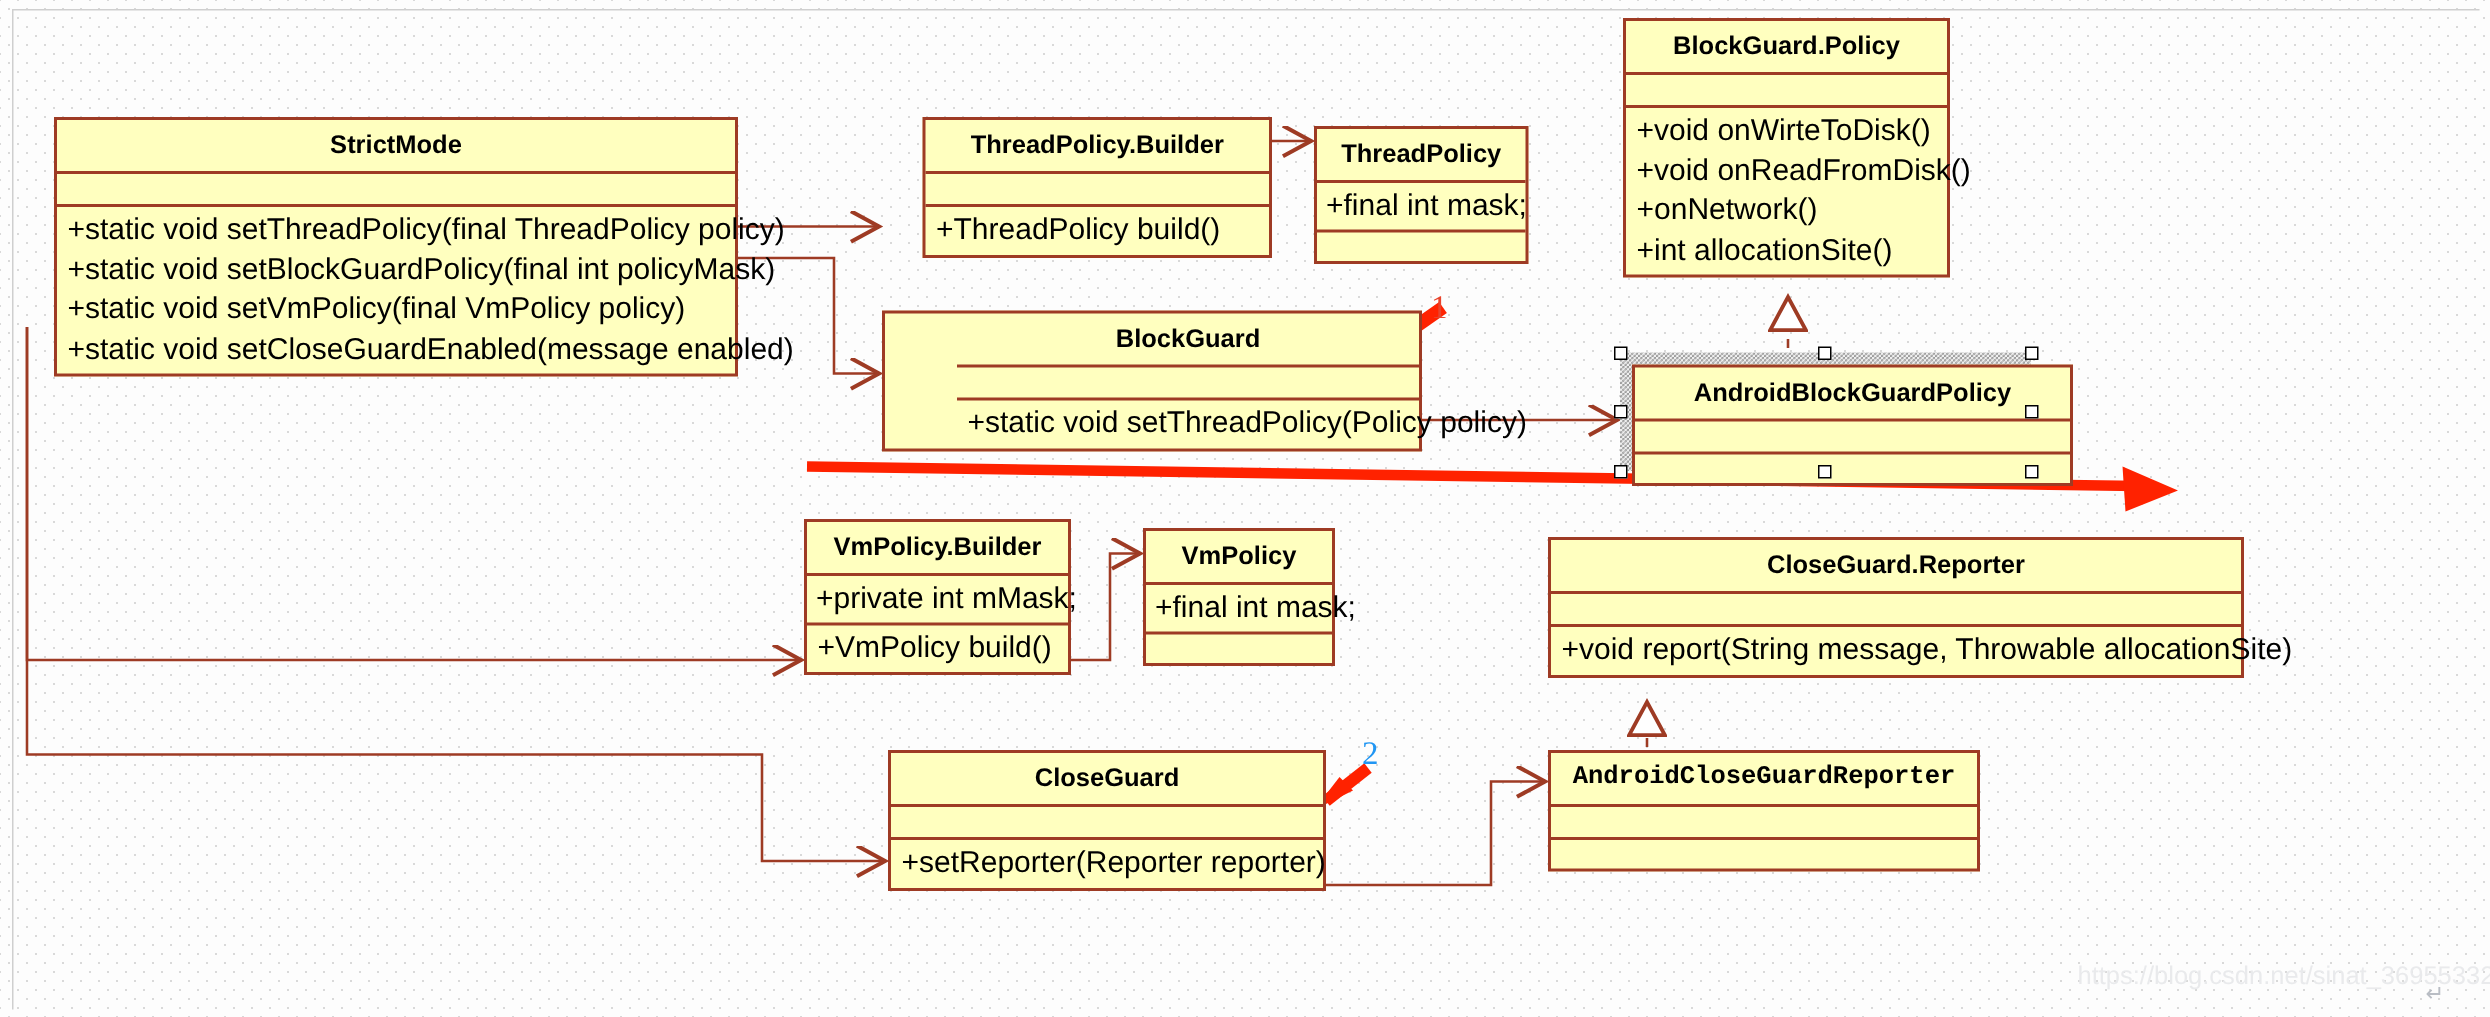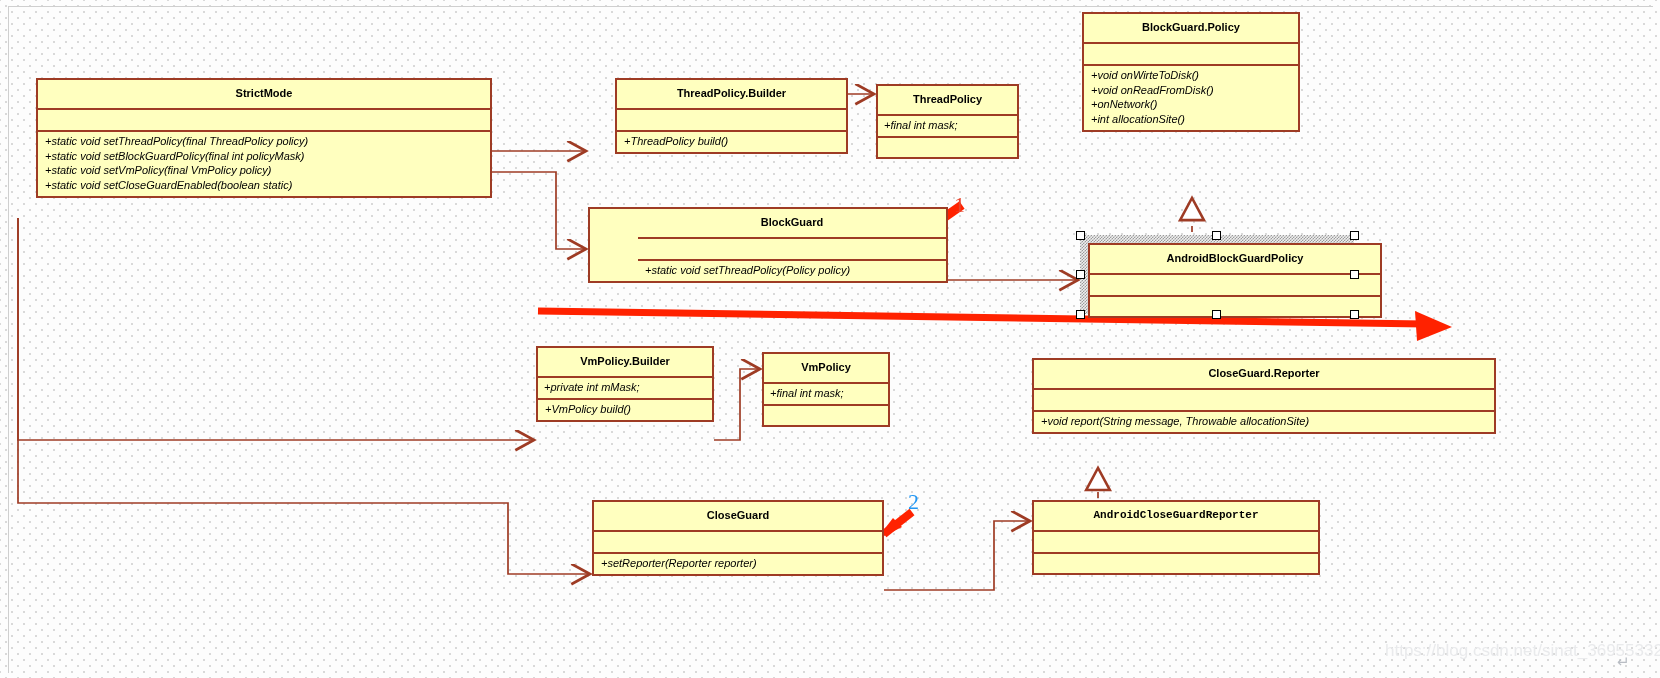--- a/index.html
+++ b/index.html
@@ -30,39 +30,38 @@
   .uml{
     position:absolute;
     background:#ffffbf;
     border:2px solid #9e3b24;
     box-sizing:border-box;
     color:#000;
   }
   .uml .title{
     text-align:center;
     font-weight:bold;
-    font-size:11px;
+    font-size:17px;
     line-height:1.0;
     padding:8px 6px 9px 6px;
     border-bottom:2px solid #9e3b24;
     white-space:nowrap;
   }
   .uml .attrs{
     border-bottom:2px solid #9e3b24;
     min-height:16px;
     padding:2px 6px;
   }
   .uml .ops{
     padding:2px 7px 3px 7px;
   }
   .uml .row{
-    font-size:11px;
+    font-size:20px;
     line-height:1.33;
     white-space:nowrap;
-    font-style:italic;
   }
   .uml .empty{height:14px;}
 
   
   svg.wires{
     position:absolute;left:0;top:0;width:1660px;height:678px;
     overflow:visible;
     pointer-events:none;
   }
 
@@ -165,21 +164,21 @@
 
   <div class="uml" style="left:36px;top:78px;width:456px;">
     <div class="title">StrictMode</div>
     <div class="attrs">
         <div class="empty"></div>
       </div>
     <div class="ops">
       <div class="row">+static void setThreadPolicy(final ThreadPolicy policy)</div>
       <div class="row">+static void setBlockGuardPolicy(final int policyMask)</div>
       <div class="row">+static void setVmPolicy(final VmPolicy policy)</div>
-      <div class="row">+static void setCloseGuardEnabled(boolean static)</div>
+      <div class="row">+static void setCloseGuardEnabled(message enabled)</div>
     </div>
   </div>
 
   <div class="uml" style="left:615px;top:78px;width:233px;">
     <div class="title">ThreadPolicy.Builder</div>
     <div class="attrs">
         <div class="empty"></div>
       </div>
     <div class="ops">
       <div class="row">+ThreadPolicy build()</div>

